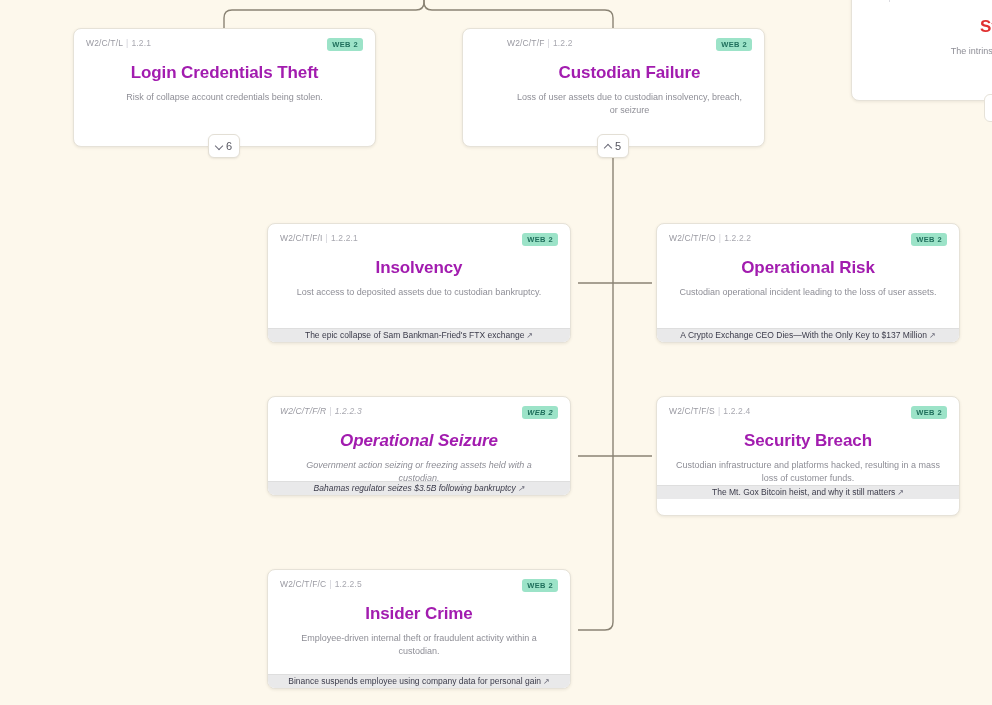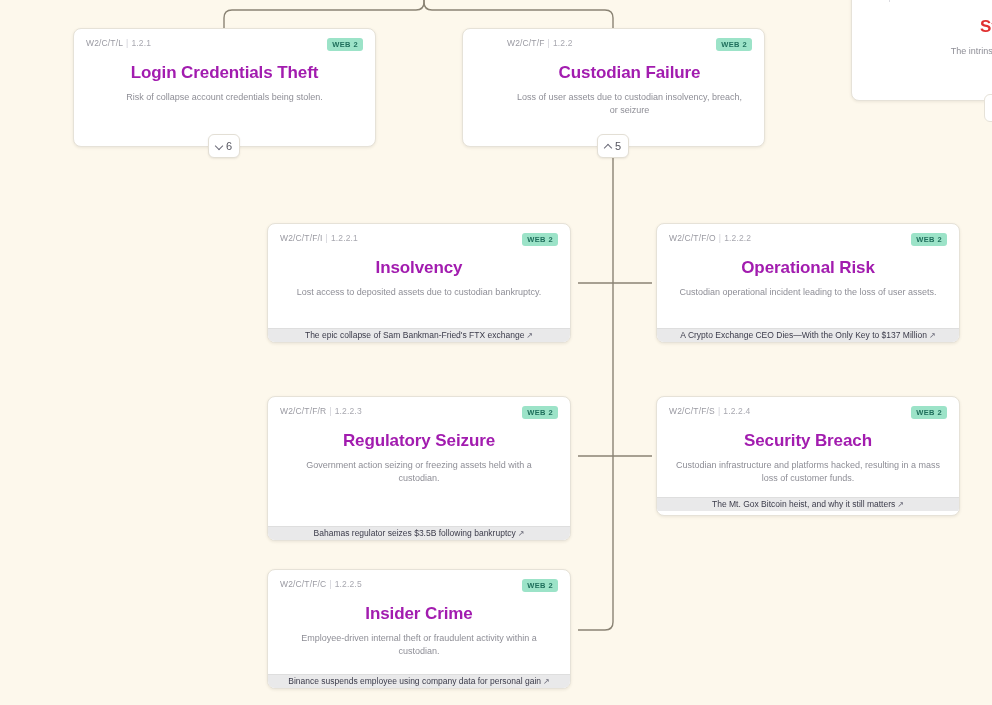--- a/index.html
+++ b/index.html
@@ -232,48 +232,48 @@
         <div class="badge">WEB 2</div>
       </div>
       <div class="card-title">Operational Risk</div>
       <div class="card-desc">Custodian operational incident leading to the loss of user assets.</div>
     </div>
     <div class="card-footer" style="position:absolute; left:0; right:0; bottom:0;">
       <span>A Crypto Exchange CEO Dies—With the Only Key to $137 Million</span><span class="ext-arrow">↗</span>
     </div>
   </div>
 
-  <div class="card" style="left:267px; top:396px; width:304px; height:145px;">
+  <div class="card" style="left:267px; top:396px; width:304px; height:100px;font-style:italic;">
     <div class="card-body">
       <div class="card-meta">
         <div class="card-code">
           <span>W2/C/T/F/R</span><span class="sep">|</span><span class="num">1.2.2.3</span>
         </div>
         <div class="badge">WEB 2</div>
       </div>
-      <div class="card-title">Regulatory Seizure</div>
+      <div class="card-title">Operational Seizure</div>
       <div class="card-desc">Government action seizing or freezing assets held with a custodian.</div>
     </div>
     <div class="card-footer" style="position:absolute; left:0; right:0; bottom:0;margin-top:13px;">
       <span>Bahamas regulator seizes $3.5B following bankruptcy</span><span class="ext-arrow">↗</span>
     </div>
   </div>
 
   <div class="card" style="left:656px; top:396px; width:304px; height:120px;">
     <div class="card-body">
       <div class="card-meta">
         <div class="card-code">
           <span>W2/C/T/F/S</span><span class="sep">|</span><span class="num">1.2.2.4</span>
         </div>
         <div class="badge">WEB 2</div>
       </div>
       <div class="card-title">Security Breach</div>
       <div class="card-desc">Custodian infrastructure and platforms hacked, resulting in a mass loss of customer funds.</div>
     </div>
-    <div class="card-footer" style="position:absolute; left:0; right:0; bottom:4px;">
+    <div class="card-footer" style="position:absolute; left:0; right:0; bottom:16px;">
       <span>The Mt. Gox Bitcoin heist, and why it still matters</span><span class="ext-arrow">↗</span>
     </div>
   </div>
 
   <div class="card" style="left:267px; top:569px; width:304px; height:120px;">
     <div class="card-body">
       <div class="card-meta">
         <div class="card-code">
           <span>W2/C/T/F/C</span><span class="sep">|</span><span class="num">1.2.2.5</span>
         </div>

